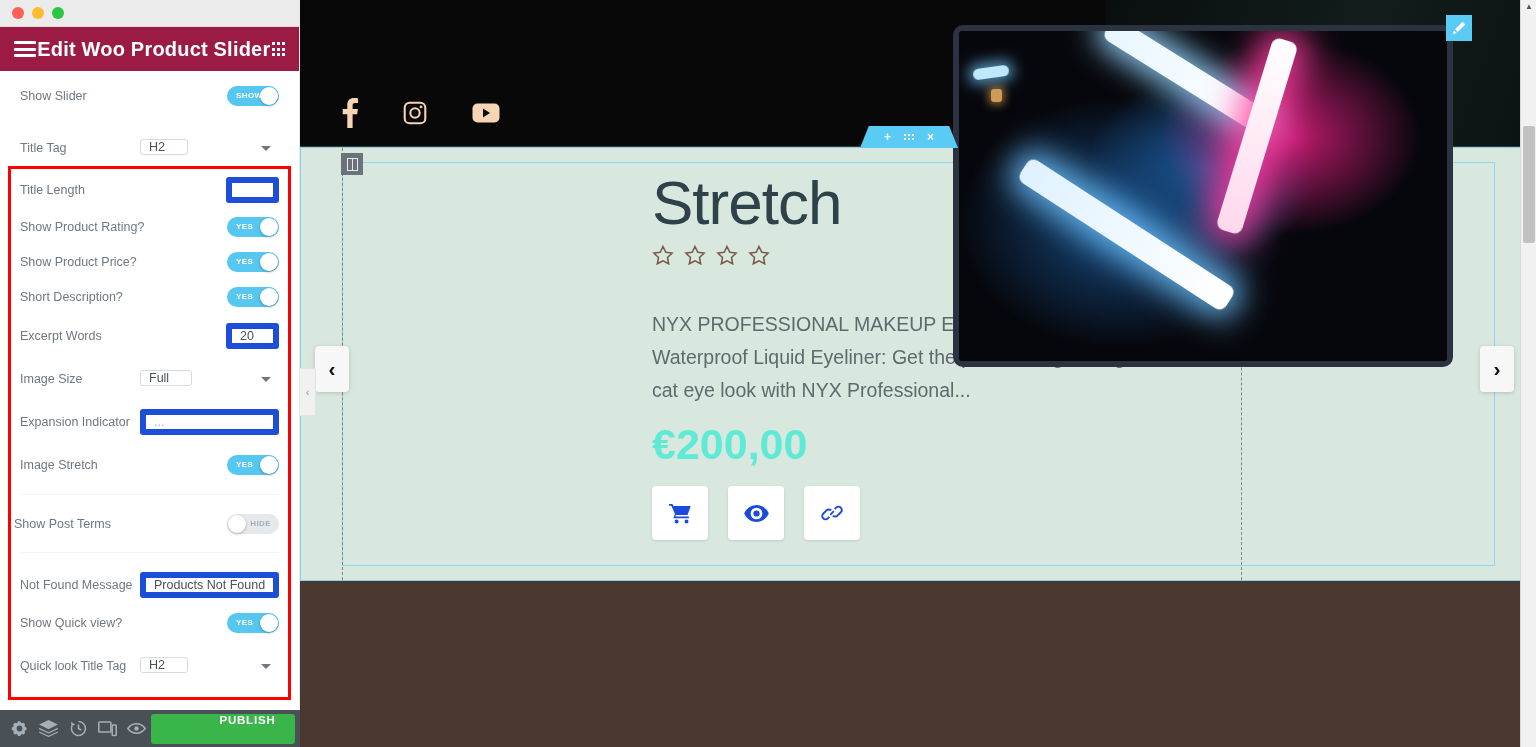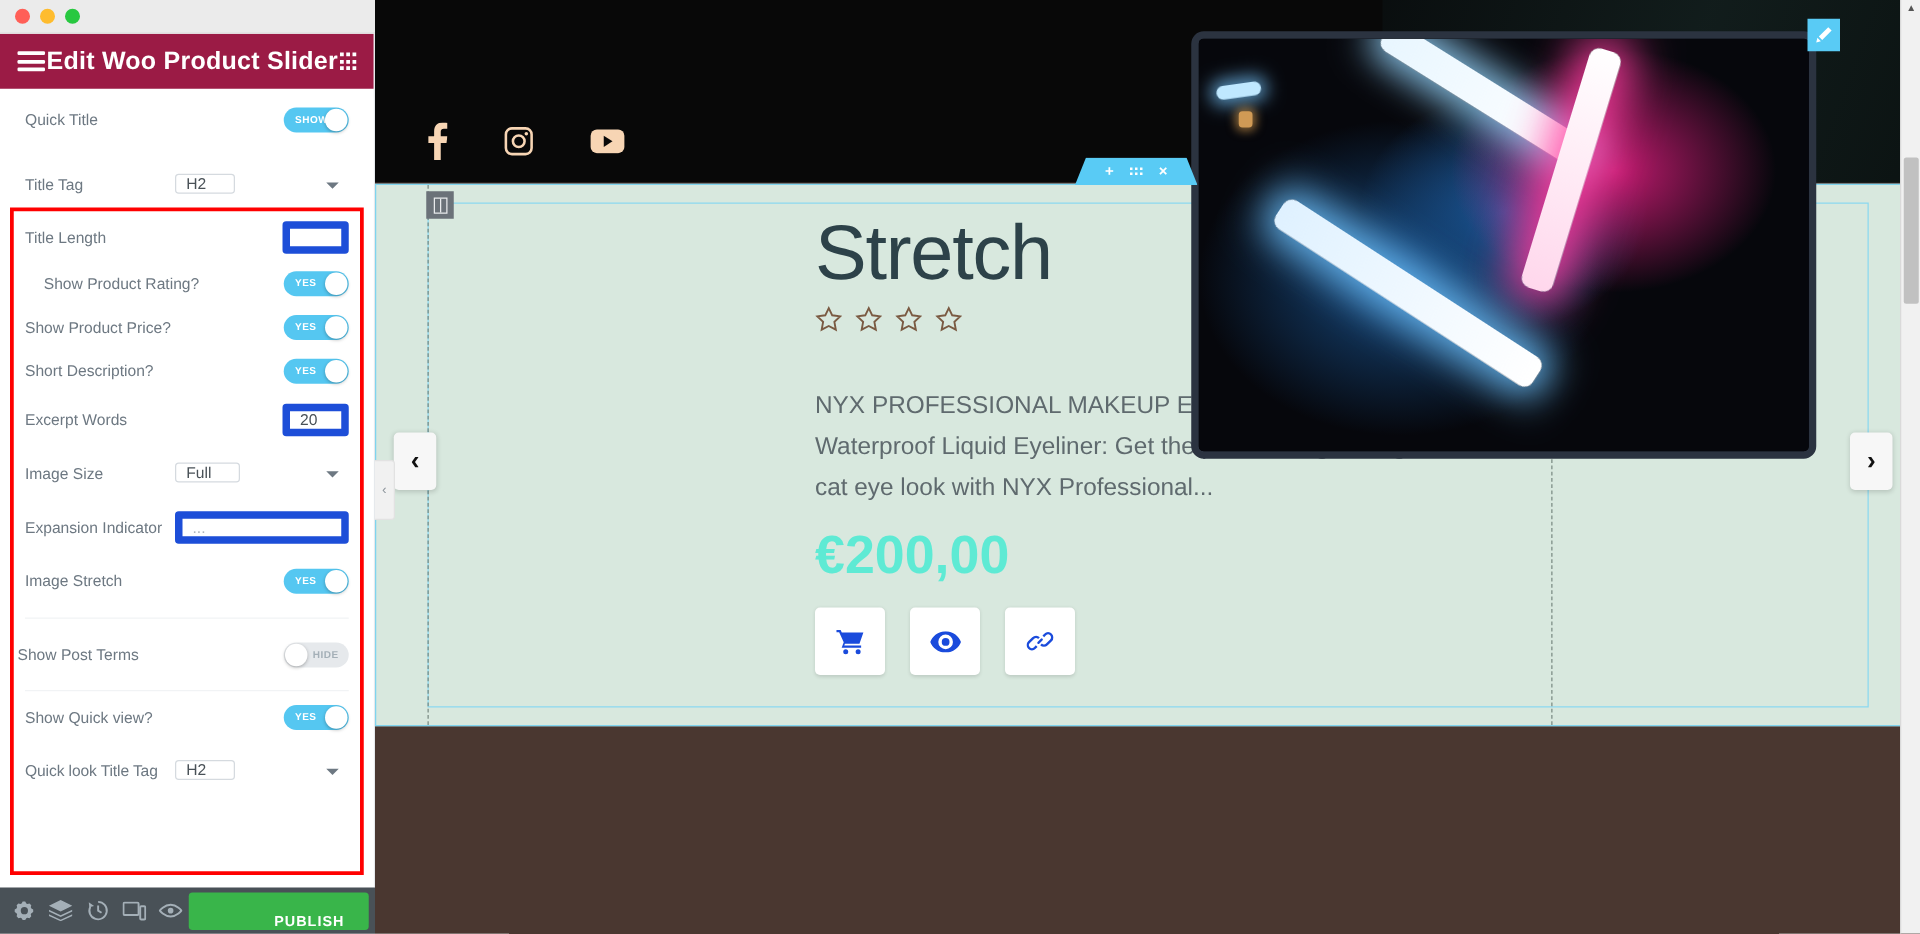--- a/index.html
+++ b/index.html
@@ -90,21 +90,21 @@
   }
 
   
   #panel-footer {
     position:absolute; left:0; top:710px; width:300px; height:37px;
     background:#495157; display:flex; align-items:center; padding:0 5px; gap:0;
   }
   .fbtn { width:38px; height:37px; display:flex; align-items:center; justify-content:center; cursor:pointer;}
   .fbtn svg { fill:#a4afb7; }
   #publish {
-    margin-left:auto; height:30px; background:#39b54a; border-radius:3px; display:flex; align-items:flex-end;
+    margin-left:auto; height:30px; background:#39b54a; border-radius:3px; display:flex; align-items:flex-start;
     overflow:hidden; cursor:pointer;padding-left:48px;
   }
   #publish .lbl { padding:0 20px; display:flex;align-items:center;color:#fff;font-size:11.5px;font-weight:bold;letter-spacing:.8px;}
   #publish .arw { width:28px; border-left:1px solid rgba(0,0,0,.14); display:flex;align-items:center;justify-content:center;}
   #publish .arw i { width:0;height:0;border-left:5px solid transparent;border-right:5px solid transparent;border-bottom:5px solid #fff;display:block;}
 
   
   #panel-collapse {
     position:absolute; left:300px; top:368px; width:16px; height:48px;
     background:#f1f1f1; border:1px solid #e2e2e2; border-left:none; border-radius:0 3px 3px 0;
@@ -373,42 +373,42 @@
         <i></i>
         <i></i>
         <i></i>
         <i></i>
       </span>
   </div>
 
   <div id="panel-body">
 
     <div class="ctrl-row" style="margin-top:7px;">
-      <span class="ctrl-label">Quick Title</span>
+      <span class="ctrl-label">Show Slider</span>
       <span class="switch on">
         <span class="track"></span>
           <span class="txt">SHOW</span>
           <span class="knob"></span>
       </span>
     </div>
 
     <div class="ctrl-row" style="margin-top:17px;">
       <span class="ctrl-label">Title Tag</span>
       <span class="sel-wrap">
         <span class="sel">H2</span>
         <span class="caret"></span>
       </span>
     </div>
 
     <div class="ctrl-row" style="margin-top:7px;">
       <span class="ctrl-label">Title Length</span>
       <input class="inp small" value="" style="">
     </div>
 
-    <div class="ctrl-row" style="margin-top:2px;margin-left:15px;">
+    <div class="ctrl-row" style="margin-top:2px;">
       <span class="ctrl-label">Show Product Rating?</span>
       <span class="switch on">
         <span class="track"></span>
           <span class="txt">YES</span>
           <span class="knob"></span>
       </span>
     </div>
 
     <div class="ctrl-row">
       <span class="ctrl-label">Show Product Price?</span>
@@ -461,20 +461,24 @@
       <span class="ctrl-label">Show Post Terms</span>
       <span class="switch off">
         <span class="track"></span>
           <span class="txt">HIDE</span>
           <span class="knob"></span>
       </span>
     </div>
 
     <div class="sep" style="margin-top:11px;"></div>
 
+    <div class="ctrl-row" style="margin-top:14px;">
+      <span class="ctrl-label">Not Found Message</span>
+      <input class="inp wide" value="Products Not Found" style="">
+    </div>
 
     <div class="ctrl-row" style="margin-top:3px;">
       <span class="ctrl-label">Show Quick view?</span>
       <span class="switch on">
         <span class="track"></span>
           <span class="txt">YES</span>
           <span class="knob"></span>
       </span>
     </div>
 

